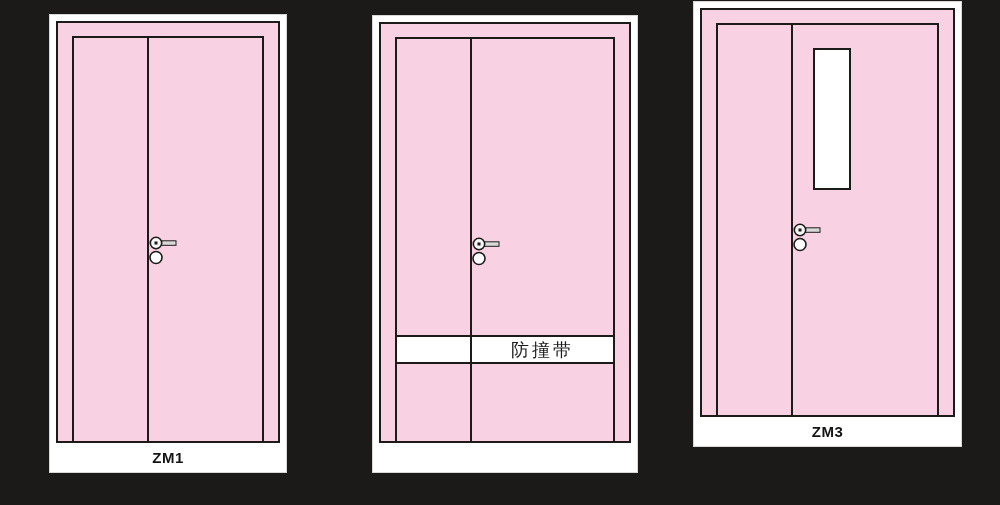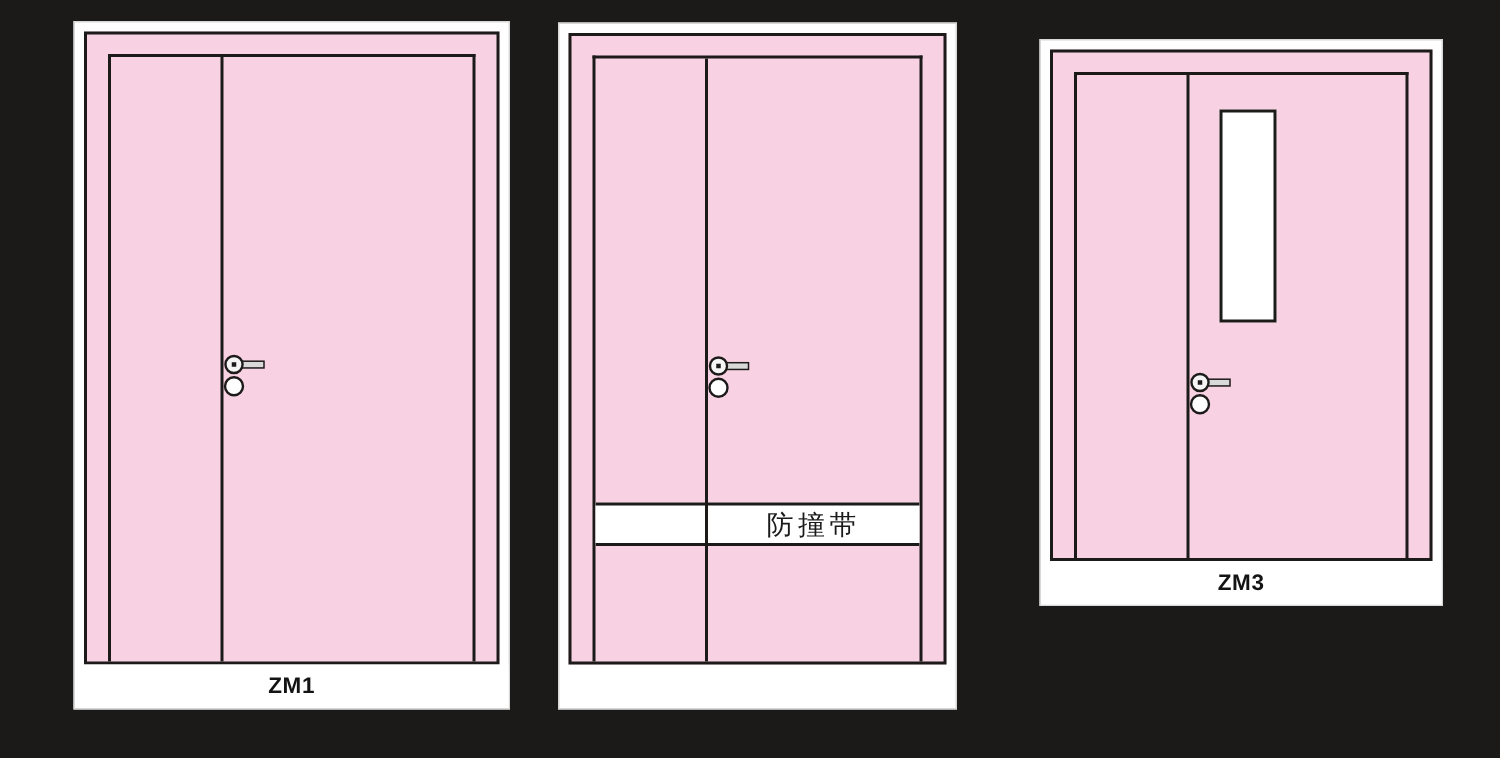--- a/index.html
+++ b/index.html
@@ -15,23 +15,23 @@
     position:relative;
     background:var(--bg);
     overflow:hidden;
     font-family:"Liberation Sans", sans-serif;
   }
   .panel{
     position:absolute;
     background:var(--panel-bg);
     border:1px solid #d7d7d7;
   }
-  .p1{left:49px;top:14px;width:291px;height:459px}
+  .p1{left:49px;top:14px;width:238px;height:459px}
   .p2{left:372px;top:15px;width:266px;height:458px}
-  .p3{left:693px;top:26px;width:269px;height:378px}
+  .p3{left:693px;top:1px;width:269px;height:446px}
 
   .frame{
     position:absolute;
     left:6px;right:6px;top:6px;bottom:29px;
     background:var(--door-fill);
     border:2px solid var(--outline);
   }
   .leaves{
     position:absolute;
     left:14px;right:14px;top:13px;bottom:0;

